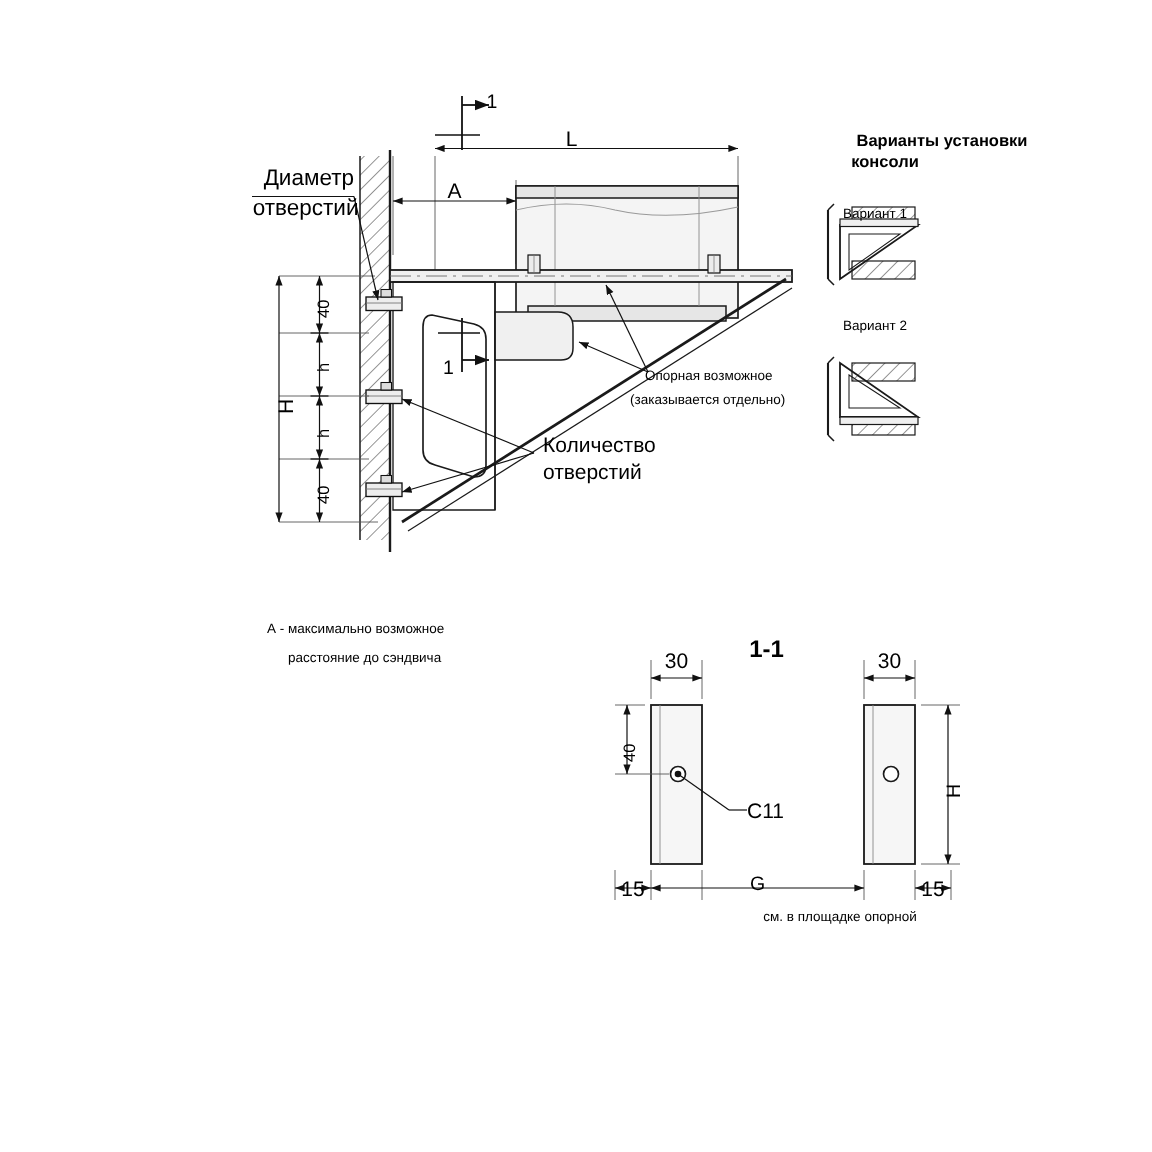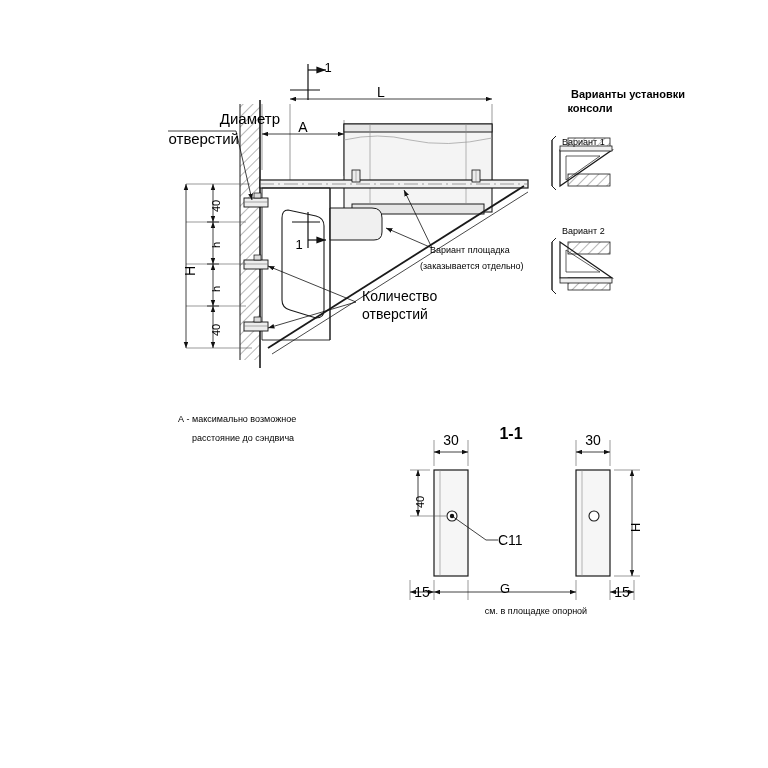--- a/index.html
+++ b/index.html
@@ -247,51 +247,51 @@
       <line x1="486" y1="540" x2="498" y2="540" stroke="#111" stroke-width="0.8"></line>
     </g>
   </svg>
 
   <div class="lbl t13 center" style="left:328px; top:61px;">1</div>
   <div class="lbl t13 center" style="left:299px; top:238px;">1</div>
 
   <div class="lbl t14 center" style="left:381px; top:84px; font-size:14px;">L</div>
   <div class="lbl t14 center" style="left:303px; top:119px; font-size:14px;">A</div>
 
-  <div class="lbl t15 right" style="left:236px; top:110px;margin-left:44px;">Диаметр</div>
+  <div class="lbl t15 right" style="left:236px; top:110px;">Диаметр</div>
   <div class="lbl t15 right" style="left:239px; top:130px;">отверстий</div>
 
   <div class="vert t11" style="left:210px; top:212px; transform: rotate(-90deg);">40</div>
   <div class="vert t11" style="left:210px; top:248px; transform: rotate(-90deg);">h</div>
   <div class="vert t11" style="left:210px; top:292px; transform: rotate(-90deg);">h</div>
   <div class="vert t11" style="left:210px; top:336px; transform: rotate(-90deg);">40</div>
   <div class="vert t14" style="left:182px; top:276px; transform: rotate(-90deg); font-size:14px;">H</div>
 
   <div class="lbl t12" style="left:362px; top:288px;">Количество</div>
   <div class="lbl t12" style="left:362px; top:306px;">отверстий</div>
 
-  <div class="lbl t9" style="left:430px; top:245px;">Вариант площадка</div>
+  <div class="lbl t9" style="left:430px; top:245px;">Опорная возможное</div>
   <div class="lbl t9" style="left:420px; top:261px;">(заказывается отдельно)</div>
 
   <div class="lbl t9" style="left:178px; top:414px;">А - максимально возможное</div>
   <div class="lbl t9" style="left:192px; top:433px;">расстояние до сэндвича</div>
 
   <div class="lbl t11 b center" style="left:590px; top:88px;margin-left:38px;">Варианты установки</div>
   <div class="lbl t11 b center" style="left:590px; top:102px;">консоли</div>
   <div class="lbl t9" style="left:562px; top:122px;margin-top:15px;">Вариант 1</div>
-  <div class="lbl t9" style="left:562px; top:226px;">Вариант 2</div>
+  <div class="lbl t9" style="left:562px; top:212px;">Вариант 2</div>
 
   <div class="lbl t16 b center" style="left:511px; top:395px;margin-top:30px;">1-1</div>
 
   <div class="lbl t12 center" style="left:451px; top:432px;">30</div>
   <div class="lbl t12 center" style="left:593px; top:432px;">30</div>
 
   <div class="vert t11" style="left:414px; top:508px; transform: rotate(-90deg);">40</div>
   <div class="vert t13" style="left:628px; top:532px; transform: rotate(-90deg);">H</div>
 
   <div class="lbl t12 center" style="left:422px; top:584px;">15</div>
   <div class="lbl t13 center" style="left:505px; top:582px;">G</div>
   <div class="lbl t12 center" style="left:622px; top:584px;">15</div>
 
   <div class="lbl t12" style="left:498px; top:532px;">С11</div>
-  <div class="lbl t9 center" style="left:513px; top:606px;padding-left:46px;">см. в площадке опорной</div>
+  <div class="lbl t9 center" style="left:537px; top:606px;padding-left:46px;">см. в площадке опорной</div>
 
 </div>
 
 </body></html>

